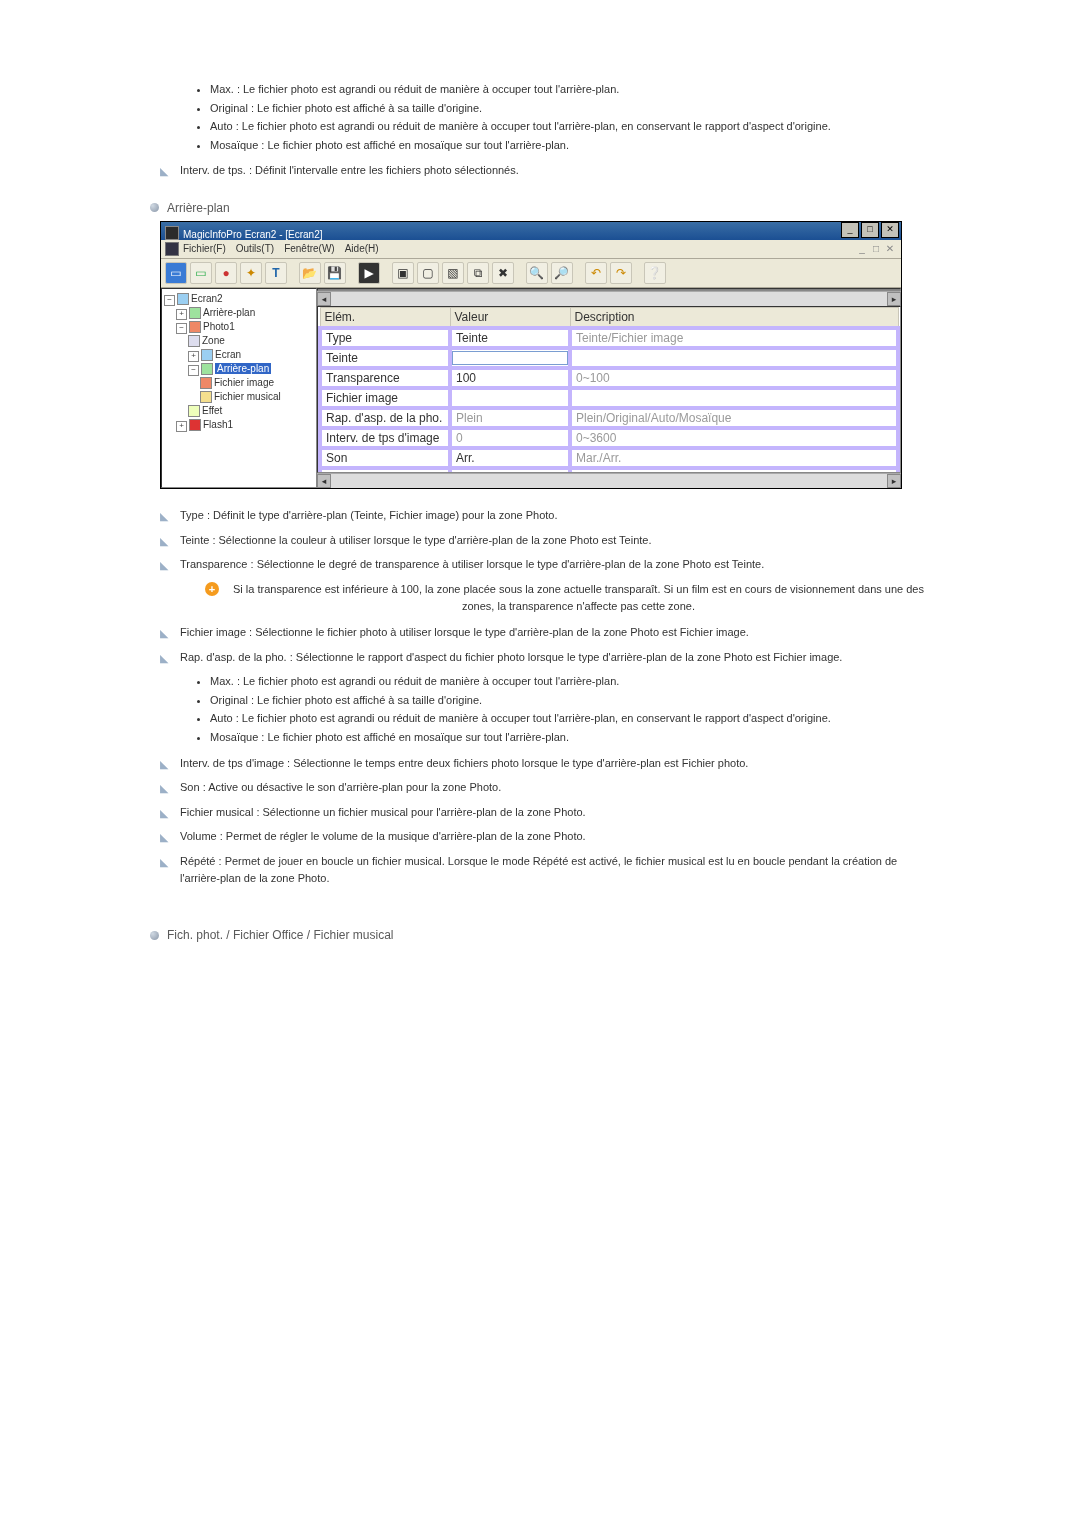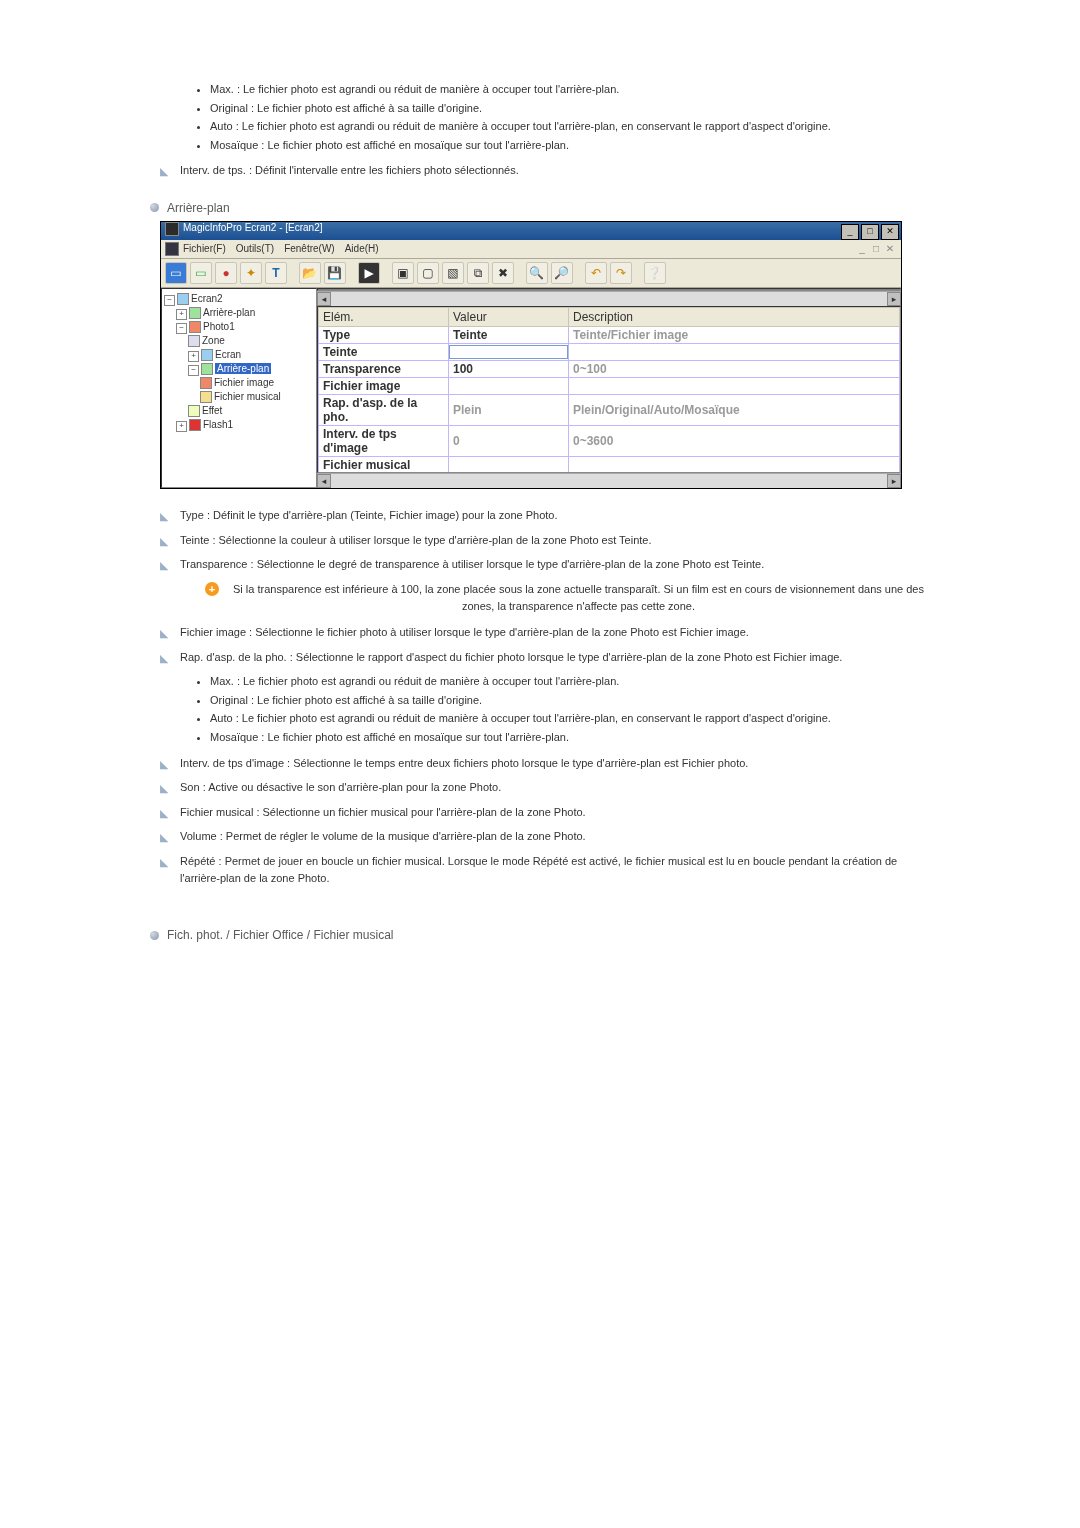--- a/index.html
+++ b/index.html
@@ -80,21 +80,21 @@
     margin: 4px 0 18px 10px;
     border: 1px solid #000;
     font-family: Tahoma, Arial, sans-serif;
     font-size: 10px;
     background: #d4d0c8;
   }
   .titlebar {
     background: linear-gradient(#3a6ea5,#1b4f93);
     color: #fff;
     display: flex;
-    align-items: flex-start;
+    align-items: flex-end;
     height: 18px;
     padding-left: 4px;
   }
   .titlebar .ico {
     width: 12px; height: 12px;
     background: #2b2b2b;
     border: 1px solid #888;
     margin-right: 4px;
   }
   .titlebar .ttl { flex: 1; font-size: 10px; }
@@ -232,25 +232,24 @@
     border-collapse: collapse;
   }
   .props th {
     text-align: left;
     background: #ece9d8;
     border: 1px solid #c9c6b8;
     padding: 2px 4px;
     font-weight: normal;
   }
   .props td {
-    border: 1px solid #c4b5fd;
+    border: 4px solid #c4b5fd;
     padding: 1px 4px;
     height: 14px;
     color: #333;
-    font-weight: bold;
   }
   .props td.desc { color: #9a9a9a; }
   .props td.val { color: #333; }
   .props td.valg { color: #9a9a9a; }
   .props td.input { padding: 0; }
   .props td.input div {
     border: 1px solid #7a9dd1;
     height: 12px;
   }
   .psb {
@@ -400,20 +399,25 @@
                   <td>Rap. d'asp. de la pho.</td>
                   <td class="valg">Plein</td>
                   <td class="desc">Plein/Original/Auto/Mosaïque</td>
                 </tr>
             <tr>
                   <td>Interv. de tps d'image</td>
                   <td class="valg">0</td>
                   <td class="desc">0~3600</td>
                 </tr>
             <tr>
+                  <td>Son</td>
+                  <td class="val">Arr.</td>
+                  <td class="desc">Mar./Arr.</td>
+                </tr>
+            <tr>
                   <td>Fichier musical</td>
                   <td class="val"></td>
                   <td class="desc"></td>
                 </tr>
             <tr>
                   <td>Volume</td>
                   <td class="val">100</td>
                   <td class="desc">0~100</td>
                 </tr>
 

